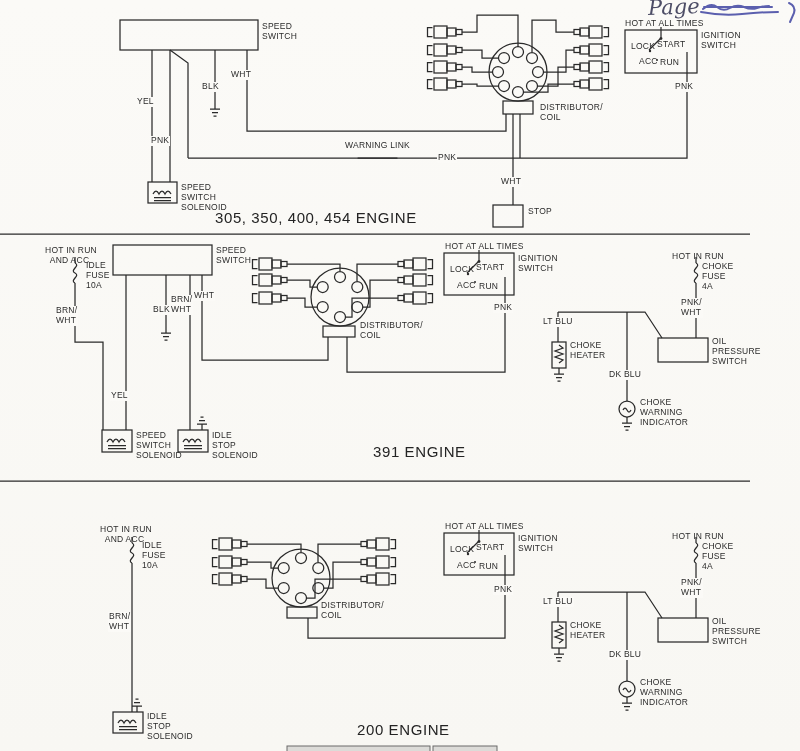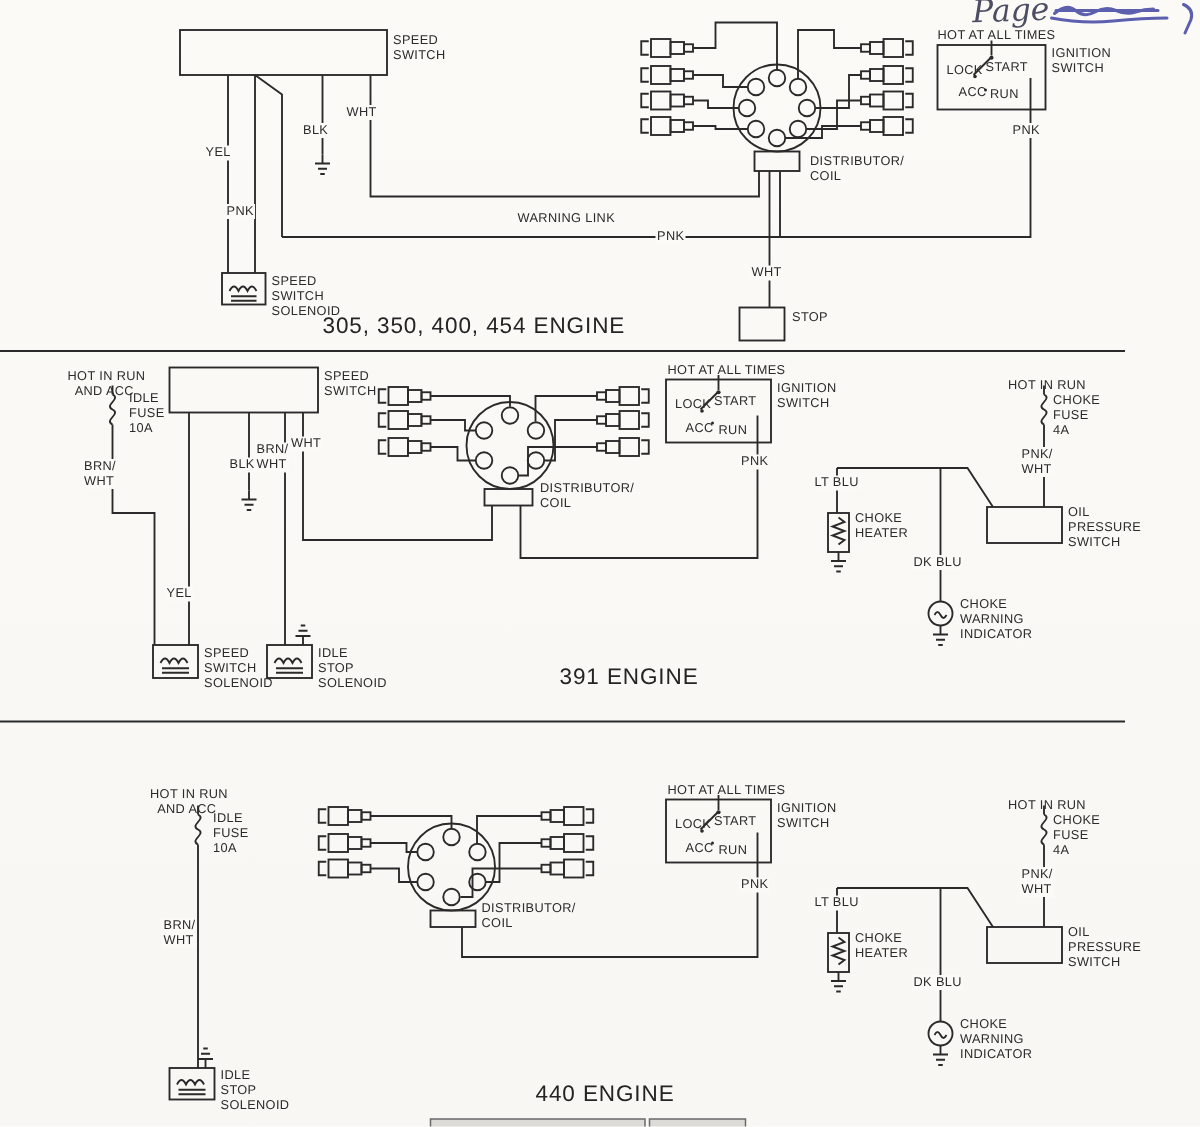--- a/index.html
+++ b/index.html
@@ -372,15 +372,15 @@
 <div class="lbl" style="left:712px;top:617px">OIL
 PRESSURE
 SWITCH</div>
 <div class="lbl wbg" style="left:542px;top:597px">LT BLU</div>
 <div class="lbl" style="left:570px;top:621px">CHOKE
 HEATER</div>
 <div class="lbl wbg" style="left:608px;top:650px">DK BLU</div>
 <div class="lbl" style="left:640px;top:678px">CHOKE
 WARNING
 INDICATOR</div>
-<div class="lbl caption" style="left:357px;top:721px">440 ENGINE</div>
+<div class="lbl caption" style="left:357px;top:721px">200 ENGINE</div>
 
 </div>
 
 </body></html>

